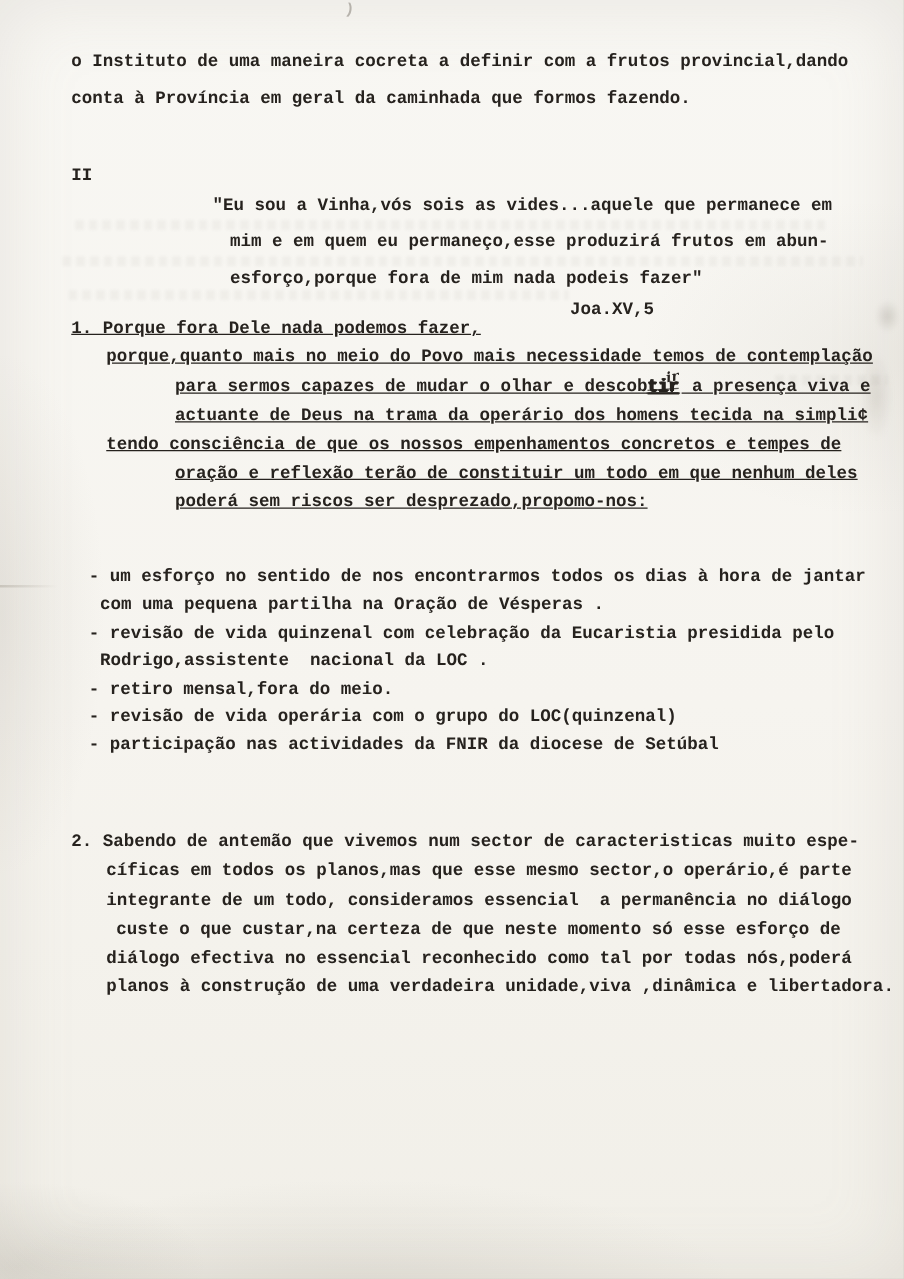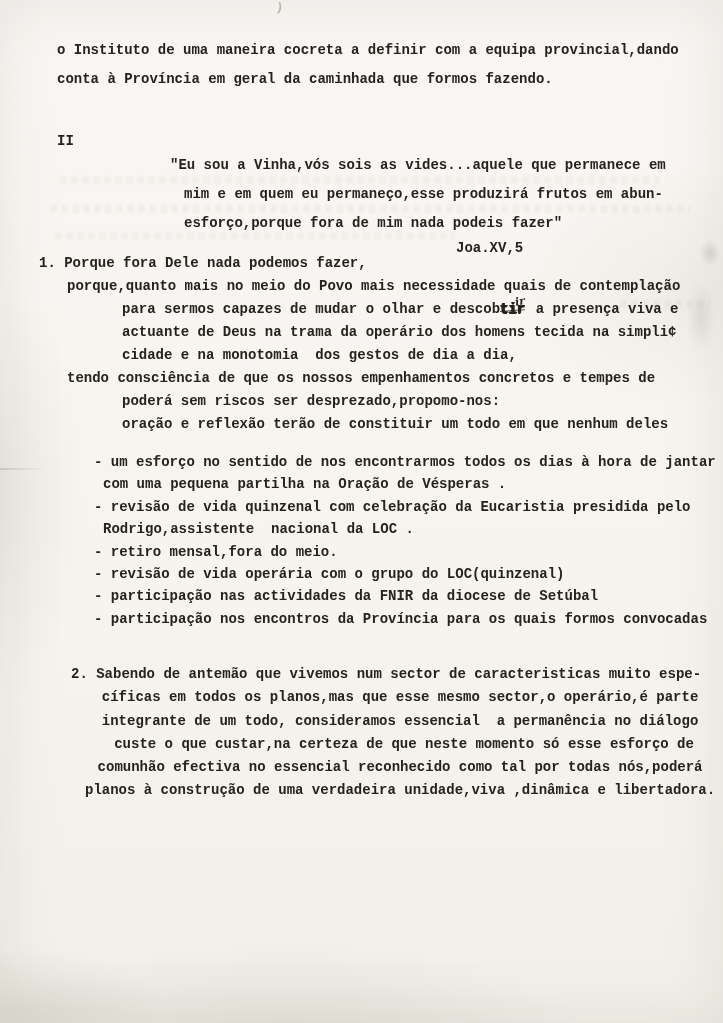--- a/index.html
+++ b/index.html
@@ -20,27 +20,27 @@
     font-size:14px;
     color:#26221e;
   }
   .tline{white-space:pre;line-height:inherit;}
   .block{position:absolute;}
   .intro{top:36px;left:57px;line-height:29px;}
   .heading-ii{top:130px;left:57px;line-height:23px;}
   .quote{top:151px;left:170px;line-height:29px;}
   .q-ind{margin-left:14px;}
   .q-attr{margin-left:286px;margin-top:-4px;}
-  .item1{top:252px;left:39px;line-height:23px;}
+  .item1{top:252px;left:57px;line-height:23px;text-decoration:underline;}
   .ind1{margin-left:28px;}
   .ind1b{margin-left:36px;}
   .ind2{margin-left:83px;}
-  .proposals{top:451px;left:94px;line-height:22.4px;}
+  .proposals{top:451px;left:71px;line-height:22.4px;}
   .cont{margin-left:9px;}
-  .item2{top:663px;left:57px;line-height:23.3px;text-align:center;}
+  .item2{top:663px;left:57px;line-height:23.3px;}
   .struck{
     position:relative;
     text-shadow:0.7px 0 currentColor,-0.7px 0 currentColor,0 0.5px currentColor;
   }
   .struck::after{
     content:"";position:absolute;left:0;right:0;top:55%;
     border-top:1.5px solid rgba(38,34,30,0.75);
     transform:rotate(-4deg);
   }
   .handfix{
@@ -90,59 +90,57 @@
 
   <div class="smudge smudge-right"></div>
   <div class="smudge smudge-topright"></div>
   <div class="ghost ghost1"></div>
   <div class="ghost ghost2"></div>
   <div class="ghost ghost3"></div>
   <div class="ghost ghost4"></div>
   <div class="crease"></div>
 
   <div class="block intro">
-    <div class="tline">o Instituto de uma maneira cocreta a definir com a equipa provincial,dando</div>
+    <div class="tline">o Instituto de uma maneira cocreta a definir com a frutos provincial,dando</div>
     <div class="tline">conta à Província em geral da caminhada que formos fazendo.</div>
   </div>
 
   <div class="block heading-ii">
     <div class="tline">II</div>
   </div>
 
   <div class="block quote">
     <div class="tline">"Eu sou a Vinha,vós sois as vides...aquele que permanece em</div>
     <div class="tline q-ind">mim e em quem eu permaneço,esse produzirá frutos em abun-</div>
     <div class="tline q-ind">esforço,porque fora de mim nada podeis fazer"</div>
     <div class="tline q-attr">Joa.XV,5</div>
   </div>
 
   <div class="block item1">
     <div class="tline">1. Porque fora Dele nada podemos fazer,</div>
-    <div class="tline ind1">porque,quanto mais no meio do Povo mais necessidade quais de contemplação</div>
+    <div class="tline ind1">porque,quanto mais no meio do Povo mais necessidade temos de contemplação</div>
     <div class="tline ind2"><span>para sermos capazes de mudar o olhar e descob</span><span class="struck">tir</span><span class="handfix">ir</span><span> a presença viva e</span></div>
     <div class="tline ind2">actuante de Deus na trama da operário dos homens tecida na simpli¢</div>
-    <div class="tline ind2">cidade e na monotomia  dos gestos de dia a dia,</div>
     <div class="tline ind1">tendo consciência de que os nossos empenhamentos concretos e tempes de</div>
+    <div class="tline ind2">oração e reflexão terão de constituir um todo em que nenhum deles</div>
     <div class="tline ind2">poderá sem riscos ser desprezado,propomo-nos:</div>
-    <div class="tline ind2">oração e reflexão terão de constituir um todo em que nenhum deles</div>
   </div>
 
   <div class="block proposals">
     <div class="tline">- um esforço no sentido de nos encontrarmos todos os dias à hora de jantar</div>
     <div class="tline cont">com uma pequena partilha na Oração de Vésperas .</div>
     <div class="tline">- revisão de vida quinzenal com celebração da Eucaristia presidida pelo</div>
     <div class="tline cont">Rodrigo,assistente  nacional da LOC .</div>
     <div class="tline">- retiro mensal,fora do meio.</div>
     <div class="tline">- revisão de vida operária com o grupo do LOC(quinzenal)</div>
     <div class="tline">- participação nas actividades da FNIR da diocese de Setúbal</div>
-    <div class="tline">- participação nos encontros da Província para os quais formos convocadas</div>
   </div>
 
   <div class="block item2">
     <div class="tline">2. Sabendo de antemão que vivemos num sector de caracteristicas muito espe-</div>
     <div class="tline ind1">cíficas em todos os planos,mas que esse mesmo sector,o operário,é parte</div>
     <div class="tline ind1">integrante de um todo, consideramos essencial  a permanência no diálogo</div>
     <div class="tline ind1b">custe o que custar,na certeza de que neste momento só esse esforço de</div>
-    <div class="tline ind1">comunhão efectiva no essencial reconhecido como tal por todas nós,poderá</div>
+    <div class="tline ind1">diálogo efectiva no essencial reconhecido como tal por todas nós,poderá</div>
     <div class="tline ind1">planos à construção de uma verdadeira unidade,viva ,dinâmica e libertadora.</div>
   </div>
 
 </div>
 
 </body></html>

